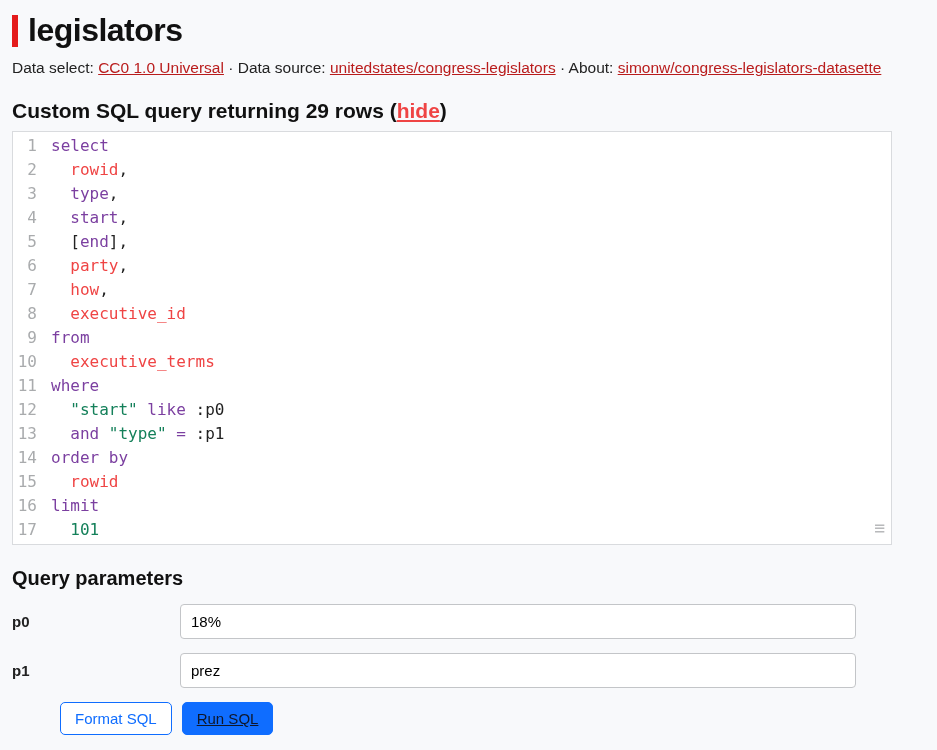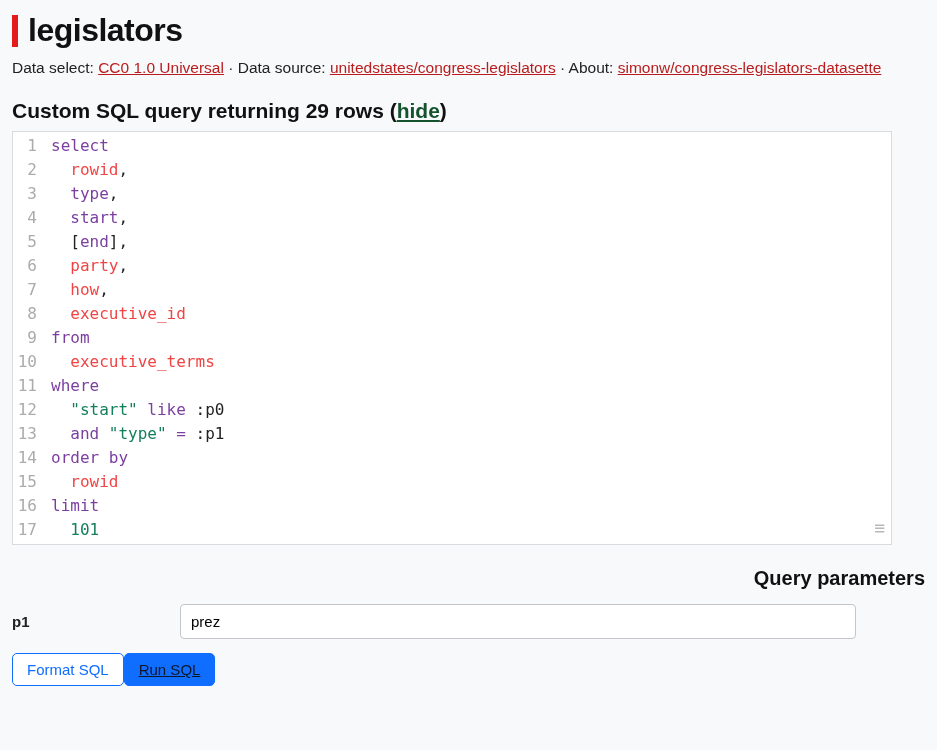--- a/index.html
+++ b/index.html
@@ -42,21 +42,21 @@
     color: #b91c1c;
     text-decoration: underline;
   }
   h3.query-title {
     font-size: 21px;
     font-weight: 700;
     margin-bottom: 8px;
     color: #111;
   }
   h3.query-title a {
-    color: #14532d;
+    color: #ef4444;
     text-decoration: underline;
   }
 
   
   .sql-editor {
     border: 1px solid #d9dbde;
     background: #fff;
     font-family: ui-monospace, SFMono-Regular, "SF Mono", Menlo, Consolas, monospace;
     font-size: 16px;
     line-height: 24px;
@@ -96,21 +96,20 @@
     color: #b8b9bb;
     font-size: 18px;
     user-select: none;
   }
 
   h3.params-title {
     font-size: 20px;
     font-weight: 700;
     margin-bottom: 14px;
     color: #111;
-    text-align: right;
   }
   .param-row {
     display: flex;
     align-items: center;
     margin-bottom: 14px;
   }
   .param-row label {
     width: 168px;
     font-weight: 700;
     font-size: 15px;
@@ -118,21 +117,23 @@
   .param-row input {
     width: 676px;
     padding: 8px 10px;
     font-size: 15px;
     border: 1px solid #c3c5c8;
     border-radius: 4px;
     background: #fff;
   }
   .buttons {
     display: flex;
+    gap: 10px;
     margin-top: 6px;
+    margin-left: 48px;
   }
   .btn {
     padding: 7px 14px;
     font-size: 15px;
     border-radius: 5px;
     cursor: pointer;
   }
   .btn-outline {
     background: #fff;
     color: #0f6dff;
@@ -188,20 +189,24 @@
       <div>17</div>
     </div>
   <div class="code" id="code"><div><span class="kw">select</span></div><div><span>  </span><span class="id">rowid</span><span>,</span></div><div><span>  </span><span class="kw">type</span><span>,</span></div><div><span>  </span><span class="kw">start</span><span>,</span></div><div><span>  </span><span class="bracket">[</span><span class="kw">end</span><span class="bracket">]</span><span>,</span></div><div><span>  </span><span class="id">party</span><span>,</span></div><div><span>  </span><span class="id">how</span><span>,</span></div><div><span>  </span><span class="id">executive_id</span></div><div><span class="kw">from</span></div><div><span>  </span><span class="id">executive_terms</span></div><div><span class="kw">where</span></div><div><span>  </span><span class="str">"start"</span><span> </span><span class="kw">like</span><span class="param"> :p0</span></div><div><span>  </span><span class="kw">and</span><span> </span><span class="str">"type"</span><span> </span><span class="kw">=</span><span class="param"> :p1</span></div><div><span class="kw">order by</span></div><div><span>  </span><span class="id">rowid</span></div><div><span class="kw">limit</span></div><div><span>  </span><span class="num">101</span></div></div>
   <div class="editor-handle">≡</div>
 </div>
 
 <h3 class="params-title">Query parameters</h3>
 
 <div id="params-container">
     <div class="param-row">
+      <label>p0</label>
+      <input type="text" value="18%" style="">
+    </div>
+    <div class="param-row">
       <label>p1</label>
       <input type="text" value="prez" style="">
     </div>
   </div>
 
 <div class="buttons">
   <button class="btn btn-outline">Format SQL</button>
   <button class="btn btn-primary">Run SQL</button>
 </div>
 

